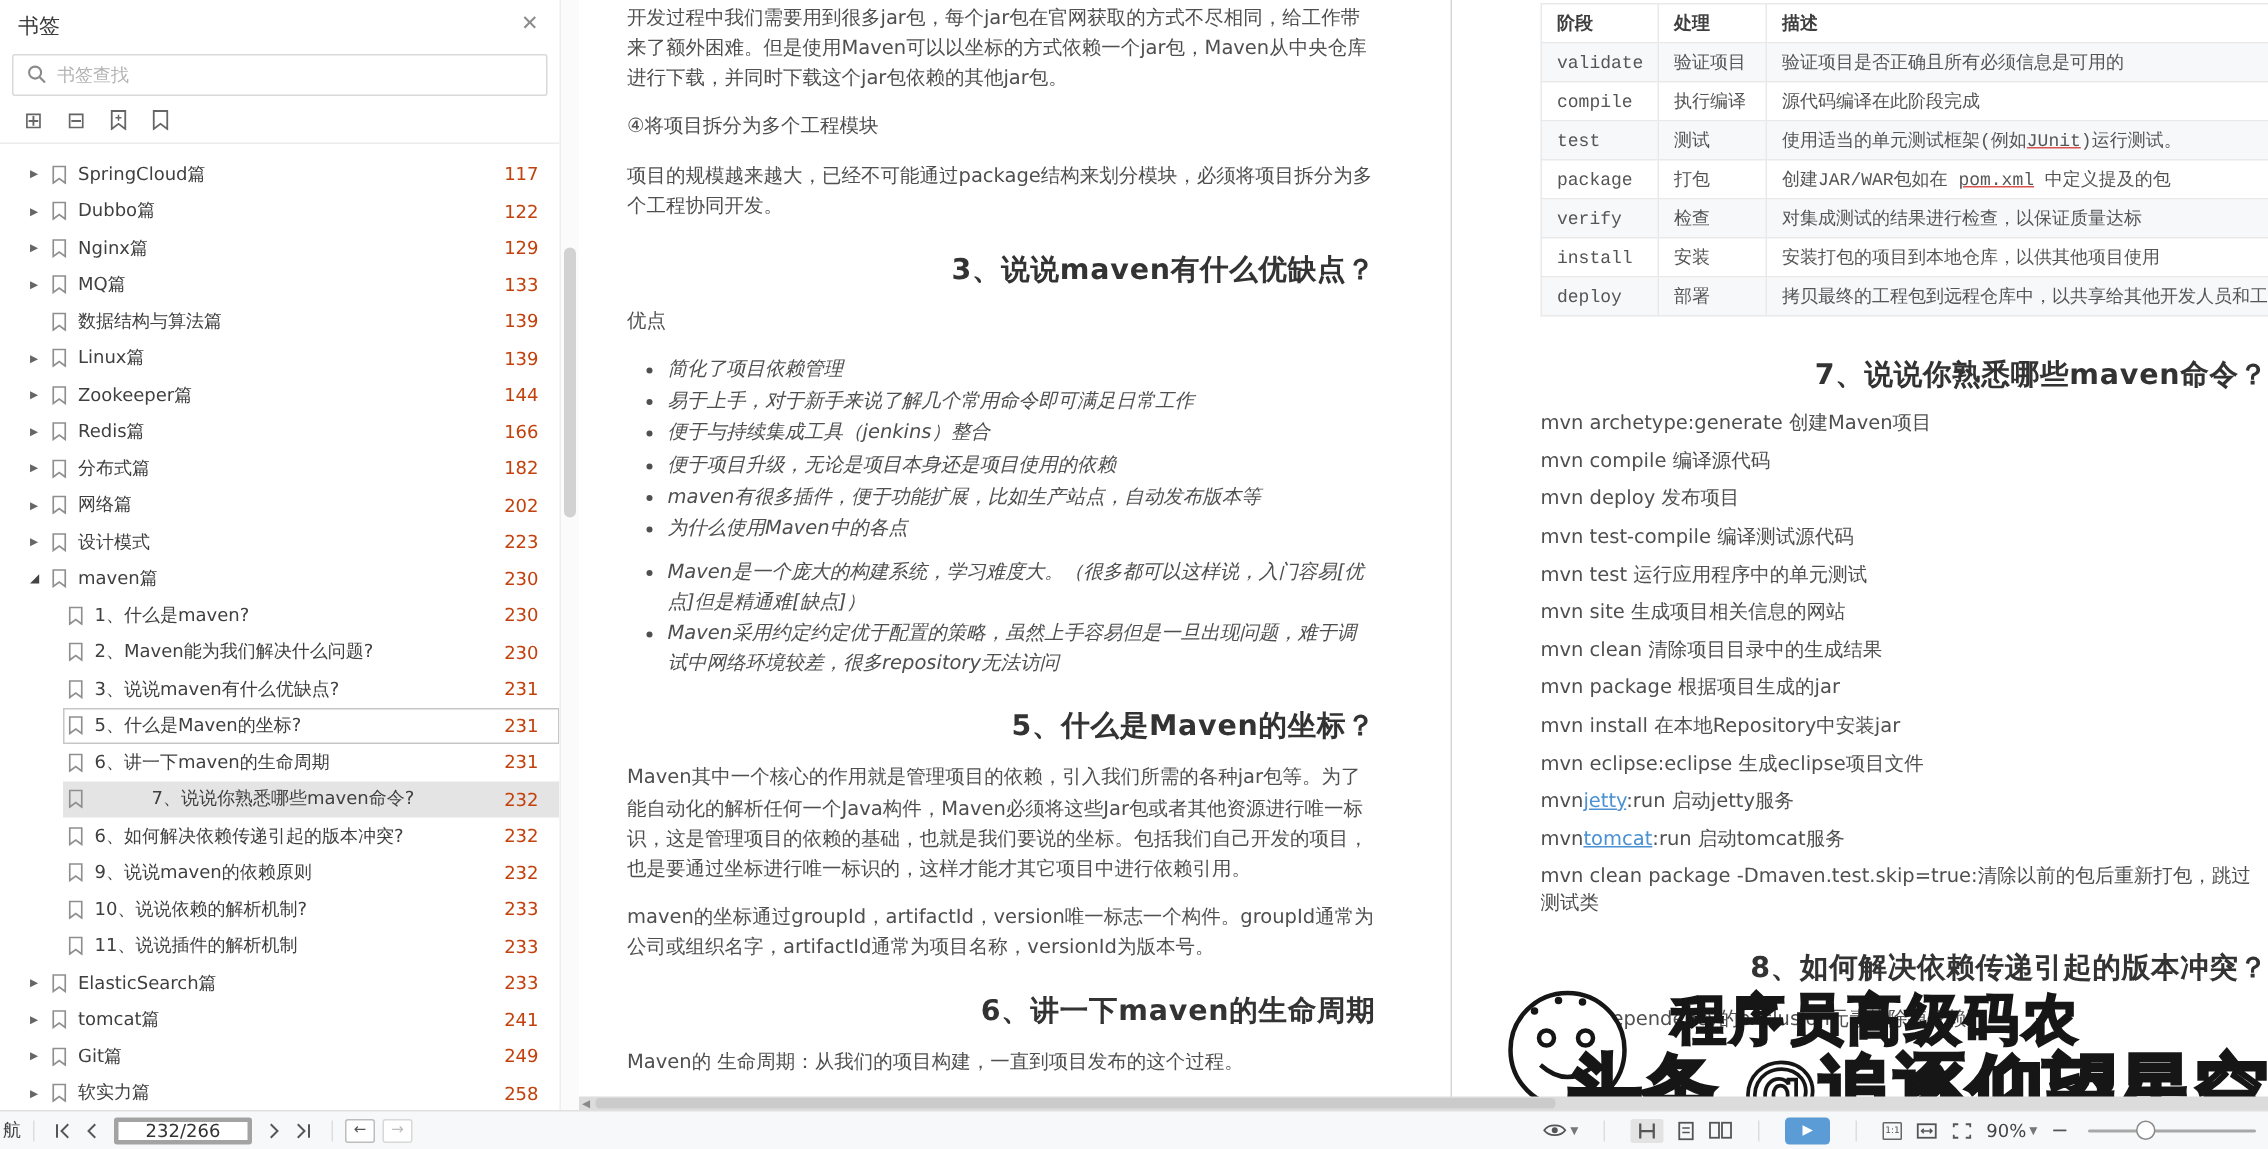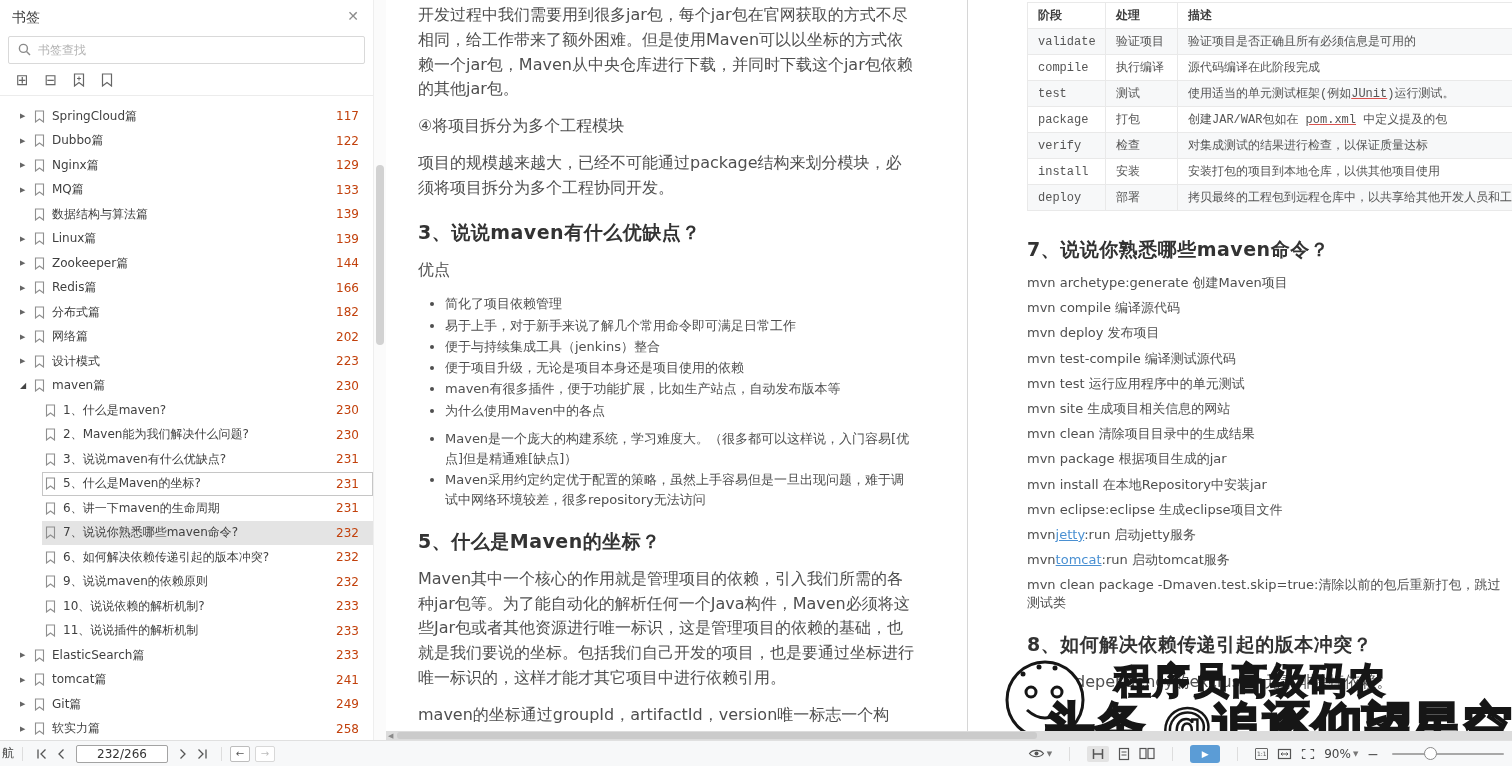--- a/index.html
+++ b/index.html
@@ -16,42 +16,42 @@
   .sb-search input { border:none; outline:none; font-size:12px; color:#6d28d9; width:100%;
     font-family:"DejaVu Sans", sans-serif; }
   .sb-search input::placeholder { color:#b3b3b3; }
   .sb-tools { height:32px; display:flex; align-items:center; gap:16px; padding:0 16px;
     border-bottom:1px solid #ececec; color:#666; font-size:15px; }
   .sb-tools .ti { cursor:pointer; display:flex; align-items:center; }
   .sb-list { position:absolute; top:101px; bottom:0; left:0; right:0; overflow:hidden; padding-top:3px; }
   .bm-row { height:24.5px; display:flex; align-items:center; font-size:12px; color:#3f3f3f;
     padding-left:20px; cursor:pointer; }
   .bm-row.child { margin-left:42px; padding-left:3px; }
-  .bm-row.selected { background:#e4e4e4; }
+  .bm-row.selected { background:#e4e4e4;gap:38px; }
   .bm-row.outlined { box-shadow: inset 0 0 0 1px #c6c6c6; }
   .caret { width:14px; flex:none; color:#666; display:flex; align-items:center; }
   .caret.caret-right::before { content:"▶"; font-size:7px; }
   .caret.caret-down::before { content:"◢"; font-size:8px; color:#444; }
   .bm-icon { width:11px; height:13px; margin-right:7px; flex:none; }
   .bm-label { white-space:nowrap; overflow:hidden; }
   .bm-page { margin-left:auto; padding-right:14px; color:#c2410c; font-size:12px; flex:none; }
   .sb-scroll { position:absolute; left:373px; top:0; width:13px; height:740px; background:#fbfbfb;
     border-left:1px solid #eee; }
   .sb-thumb { position:absolute; left:2px; top:165px; width:8px; height:180px; background:#d2d2d2;
     border-radius:4px; cursor:pointer; }
 
   
   .doc { position:absolute; left:386px; top:0; width:1126px; height:740px; background:#fff; overflow:hidden; }
   .page-left { position:absolute; left:0; top:0; width:582px; height:740px;
     border-right:1px solid #d6d6d6; padding:3px 50px 0 32px; }
   .page-right { position:absolute; left:583px; top:0; width:543px; height:740px; padding:2px 0 0 58px; }
-  .para { font-size:16px; color:#4f4f4f; line-height:1.55; margin:12px 0; }
+  .para { font-size:13px; color:#4f4f4f; line-height:1.55; margin:12px 0; }
   .para.first { margin-top:0; }
-  h2.sec { font-size:19px; color:#333; font-weight:bold; margin:19px 0 11px; letter-spacing:0.5px; }
-  ul.doc-list { margin:9px 0; padding-left:27px; color:#4f4f4f; font-size:13px; line-height:1.52; }
+  h2.sec { font-size:19px; color:#333; font-weight:bold; margin:19px 0 11px; letter-spacing:0.5px;text-align:right; }
+  ul.doc-list { margin:9px 0; padding-left:27px; color:#4f4f4f; font-size:13px; line-height:1.52;font-style:italic; }
   ul.doc-list li { margin:1.5px 0; }
   .cmd { font-size:13px; color:#4f4f4f; margin:7px 0; line-height:1.4; }
   .cmd-link { color:#4a90d2; text-decoration:underline; cursor:pointer; }
   .mark-red { text-decoration:underline; text-decoration-color:#d9534f; }
 
   
   .mvn-table { border-collapse:collapse; font-size:12px; color:#555; width:640px; table-layout:fixed; }
   .mvn-table th, .mvn-table td { border:1px solid #e9e9e9; padding:4px 10px; text-align:left;
     white-space:nowrap; overflow:hidden; height:23px;font-family:Liberation Mono, monospace; }
   .mvn-table th { color:#3f3f3f; font-weight:bold; background:#fff; }
@@ -73,21 +73,21 @@
     background:#dcdcdc; z-index:45; display:flex; align-items:center; }
   .hscroll-arrow { font-size:7px; color:#8a8a8a; padding-left:2px; }
   .hscroll-thumb { margin-left:4px; width:640px; height:7px; background:#cbcbcb; border-radius:3px; }
 
   
   .statusbar { position:absolute; left:0; bottom:0; width:1512px; height:26px; background:#f7f8f9;
     border-top:1px solid #e0e0e0; display:flex; align-items:center; font-size:12px; color:#555; z-index:60; }
   .vsep { width:1px; height:14px; background:#ddd; margin:0 8px; flex:none; }
   .nav-label { padding-left:2px; color:#444; }
   .nav-btn { cursor:pointer; padding:0 4px; display:flex; align-items:center; }
-  .page-input { width:92px; height:18px; border:1px solid #a3a3a3; background:#fff; text-align:center;
+  .page-input { width:92px; height:18px; border:3px solid #a3a3a3; background:#fff; text-align:center;
     font-size:12px; color:#333; border-radius:2px; outline:none; margin:0 6px;
     font-family:"DejaVu Sans", sans-serif; }
   .hist-btn { width:20px; height:16px; border:1px solid #bdbdbd; border-radius:2px; display:flex;
     align-items:center; justify-content:center; font-size:10px; color:#555; background:#fff;
     cursor:pointer; margin-right:5px; }
   .hist-btn.disabled { border-color:#d8d8d8; color:#bcbcbc; }
   .sb-right { margin-left:auto; display:flex; align-items:center; gap:9px; padding-right:8px; }
   .tool-ic { display:flex; align-items:center; cursor:pointer; color:#555; }
   .tool-ic.active { background:#e3e3e3; border-radius:2px; padding:2px 4px; }
   .mini-caret { font-size:7px; color:#777; margin-left:2px; }

